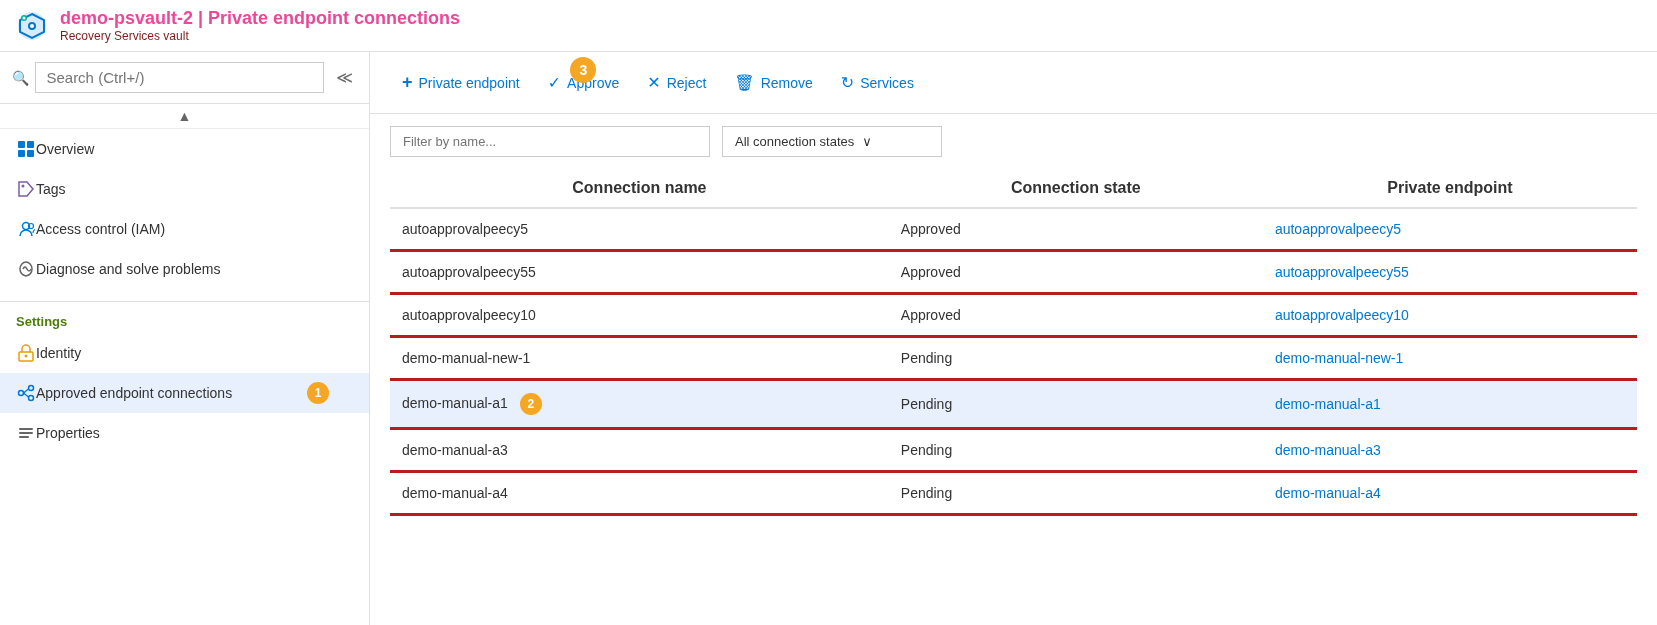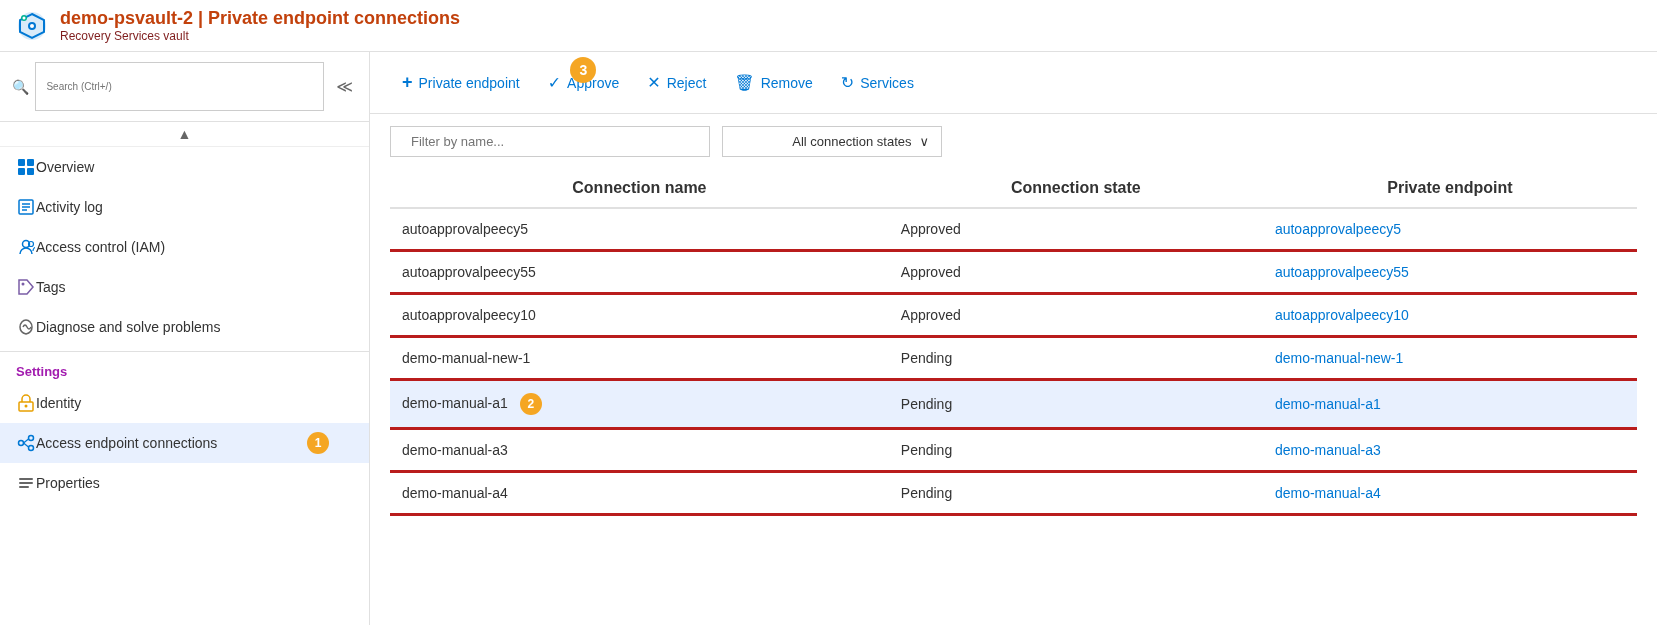--- a/index.html
+++ b/index.html
@@ -1,55 +1,55 @@
 <!DOCTYPE html>
 <html><head>
   <meta charset="utf-8">
   <style>
     * { box-sizing: border-box; margin: 0; padding: 0; }
     body { font-family: 'Segoe UI', Arial, sans-serif; font-size: 14px; background: #fff; color: #333; display: flex; flex-direction: column; height: 625px; overflow: hidden; }
 
     
     .header { display: flex; align-items: center; padding: 8px 16px; border-bottom: 1px solid #e0e0e0; background: #fff; }
     .header-icon { width: 32px; height: 32px; margin-right: 12px; flex-shrink: 0; }
-    .header-title { font-size: 18px; font-weight: 600; color: #c2410c; }
+    .header-title { font-size: 18px; font-weight: 600; color: #ec4899; }
     .header-subtitle { font-size: 12px; color: #7f1d1d; }
 
     
     .main-layout { display: flex; flex: 1; overflow: hidden; }
 
     
     .sidebar { width: 370px; border-right: 1px solid #e0e0e0; display: flex; flex-direction: column; background: #fff; flex-shrink: 0; overflow-y: auto; }
     .search-box { display: flex; align-items: center; padding: 10px 12px; border-bottom: 1px solid #e0e0e0; }
-    .search-input { border: 1px solid #ccc; padding: 18px 10px; font-size: 10px; width: 100%; color: #666; background: #fff; outline: none; }
+    .search-input { border: 1px solid #ccc; padding: 6px 10px; font-size: 15px; width: 100%; color: #666; background: #fff; outline: none; }
     .collapse-btn { margin-left: 8px; cursor: pointer; color: #666; font-size: 16px; flex-shrink: 0; border: none; background: none; padding: 4px; }
 
     .sidebar-scroll-up { text-align: center; padding: 4px; color: #666; cursor: pointer; border-bottom: 1px solid #eee; }
 
     .nav-item { display: flex; align-items: center; padding: 10px 16px; cursor: pointer; color: #333; font-size: 14px; }
     .nav-item.active { background: #e8f0fe; }
     .nav-icon { width: 20px; height: 20px; flex-shrink: 0; display: flex; align-items: center; justify-content: center; }
 
-    .sidebar-section-label { padding: 12px 16px 4px; font-weight: 600; font-size: 13px; color: #a21caf; border-top: 1px solid #e0e0e0; margin-top: 4px; }
+    .sidebar-section-label { padding: 12px 16px 4px; font-weight: 600; font-size: 13px; color: #4d7c0f; border-top: 1px solid #e0e0e0; margin-top: 12px; }
 
     
     .content { flex: 1; display: flex; flex-direction: column; overflow: hidden; }
 
     
     .toolbar { display: flex; align-items: center; padding: 12px 20px; border-bottom: 1px solid #e0e0e0; gap: 4px; background: #fff; }
     .toolbar-btn { display: flex; align-items: center; gap: 6px; padding: 8px 12px; cursor: pointer; color: #0078d4; font-size: 14px; border: none; background: none; font-family: inherit; }
     .toolbar-btn .btn-icon { font-size: 16px; }
 
     
     .badge { display: inline-flex; align-items: center; justify-content: center; width: 26px; height: 26px; border-radius: 50%; background: #f5a623; color: #fff; font-weight: 700; font-size: 14px; }
 
     
     .filter-row { display: flex; align-items: center; padding: 12px 20px; gap: 12px; background: #fff; }
-    .filter-input { border: 1px solid #ccc; padding: 7px 20px; font-size: 13px; width: 320px; outline: none; color: #14532d; }
-    .filter-select { border: 1px solid #ccc; padding: 7px 12px; font-size: 13px; width: 220px; background: #fff; cursor: pointer; display: flex; align-items: center; justify-content: flex-end; color: #333; }
+    .filter-input { border: 1px solid #ccc; padding: 7px 12px; font-size: 13px; width: 320px; outline: none; color: #14532d; }
+    .filter-select { border: 1px solid #ccc; padding: 7px 12px; font-size: 13px; width: 220px; background: #fff; cursor: pointer; display: flex; align-items: center; justify-content: flex-start; color: #333; }
 
     
     .table-container { flex: 1; overflow-y: auto; padding: 0 20px; }
     table { width: 100%; border-collapse: collapse; }
     thead th { text-align: center; padding: 10px 12px; font-weight: 600; font-size: 16px; color: #333; border-bottom: 2px solid #e0e0e0; white-space: nowrap; }
     tbody tr { border-bottom: 3px solid #b91c1c; }
     tbody tr.selected { background: #e8f0fe; margin-left: 20px; }
     tbody td { padding: 12px 12px; font-size: 14px; color: #333; }
     tbody td.link { color: #0078d4; cursor: pointer; }
 
@@ -104,52 +104,41 @@
         <svg width="18" height="18" viewBox="0 0 18 18">
             <rect x="1" y="1" width="7" height="7" fill="#0078d4" rx="1"></rect>
             <rect x="10" y="1" width="7" height="7" fill="#0078d4" rx="1"></rect>
             <rect x="1" y="10" width="7" height="7" fill="#0078d4" rx="1"></rect>
             <rect x="10" y="10" width="7" height="7" fill="#0078d4" rx="1"></rect>
           </svg>
       </div>
       <span>Overview</span>
     </div>
 
-    <div class="nav-item">
-      <div class="nav-icon icon-activity">
-        <svg width="18" height="18" viewBox="0 0 18 18">
-            <rect x="2" y="2" width="14" height="14" rx="1" fill="none" stroke="#0078d4" stroke-width="1.5"></rect>
-            <line x1="5" y1="6" x2="13" y2="6" stroke="#0078d4" stroke-width="1.5"></line>
-            <line x1="5" y1="9" x2="13" y2="9" stroke="#0078d4" stroke-width="1.5"></line>
-            <line x1="5" y1="12" x2="10" y2="12" stroke="#0078d4" stroke-width="1.5"></line>
-          </svg>
-      </div>
-      <span>Activity log</span>
+
+    <div class="nav-item">
+      <div class="nav-icon icon-tags">
+        <svg width="18" height="18" viewBox="0 0 18 18">
+            <polygon points="2,2 10,2 16,9 10,16 2,16 2,2" fill="none" stroke="#7b5ea7" stroke-width="1.5"></polygon>
+            <circle cx="6" cy="6" r="1.5" fill="#7b5ea7"></circle>
+          </svg>
+      </div>
+      <span>Tags</span>
     </div>
 
     <div class="nav-item">
       <div class="nav-icon icon-iam">
         <svg width="18" height="18" viewBox="0 0 18 18">
             <circle cx="9" cy="6" r="3.5" fill="none" stroke="#0078d4" stroke-width="1.5"></circle>
             <path d="M3 16c0-3.3 2.7-6 6-6s6 2.7 6 6" fill="none" stroke="#0078d4" stroke-width="1.5"></path>
             <circle cx="14" cy="6" r="2.5" fill="none" stroke="#0078d4" stroke-width="1.2"></circle>
             <path d="M16 13c0-2 1.5-3.5 2-3.5" fill="none" stroke="#0078d4" stroke-width="1.2"></path>
           </svg>
       </div>
       <span>Access control (IAM)</span>
-    </div>
-
-    <div class="nav-item">
-      <div class="nav-icon icon-tags">
-        <svg width="18" height="18" viewBox="0 0 18 18">
-            <polygon points="2,2 10,2 16,9 10,16 2,16 2,2" fill="none" stroke="#7b5ea7" stroke-width="1.5"></polygon>
-            <circle cx="6" cy="6" r="1.5" fill="#7b5ea7"></circle>
-          </svg>
-      </div>
-      <span>Tags</span>
     </div>
 
     <div class="nav-item">
       <div class="nav-icon icon-diagnose">
         <svg width="18" height="18" viewBox="0 0 18 18">
             <path d="M9 2 C6 2 3 5 3 9 C3 12 5 15 9 16 C13 15 15 12 15 9 C15 5 12 2 9 2" fill="none" stroke="#666" stroke-width="1.5"></path>
             <path d="M6 9 Q8 5 10 9 Q12 13 14 9" fill="none" stroke="#666" stroke-width="1.5"></path>
           </svg>
       </div>
       <span>Diagnose and solve problems</span>
@@ -171,21 +160,21 @@
     <div class="nav-item active" style="position:relative;">
       <div class="nav-icon icon-private">
         <svg width="18" height="18" viewBox="0 0 18 18">
             <circle cx="4" cy="9" r="2.5" fill="none" stroke="#0078d4" stroke-width="1.5"></circle>
             <circle cx="14" cy="4" r="2.5" fill="none" stroke="#0078d4" stroke-width="1.5"></circle>
             <circle cx="14" cy="14" r="2.5" fill="none" stroke="#0078d4" stroke-width="1.5"></circle>
             <line x1="6.5" y1="9" x2="11.5" y2="5" stroke="#0078d4" stroke-width="1.2"></line>
             <line x1="6.5" y1="9" x2="11.5" y2="13" stroke="#0078d4" stroke-width="1.2"></line>
           </svg>
       </div>
-      <span>Access endpoint connections</span>
+      <span>Approved endpoint connections</span>
       <span class="badge" style="position:absolute; right:40px; top:50%; transform:translateY(-50%); width:22px; height:22px; font-size:12px;">1</span>
     </div>
 
     <div class="nav-item">
       <div class="nav-icon icon-properties">
         <svg width="18" height="18" viewBox="0 0 18 18">
             <rect x="2" y="4" width="14" height="2" rx="1" fill="#666"></rect>
             <rect x="2" y="8" width="14" height="2" rx="1" fill="#666"></rect>
             <rect x="2" y="12" width="10" height="2" rx="1" fill="#666"></rect>
           </svg>

